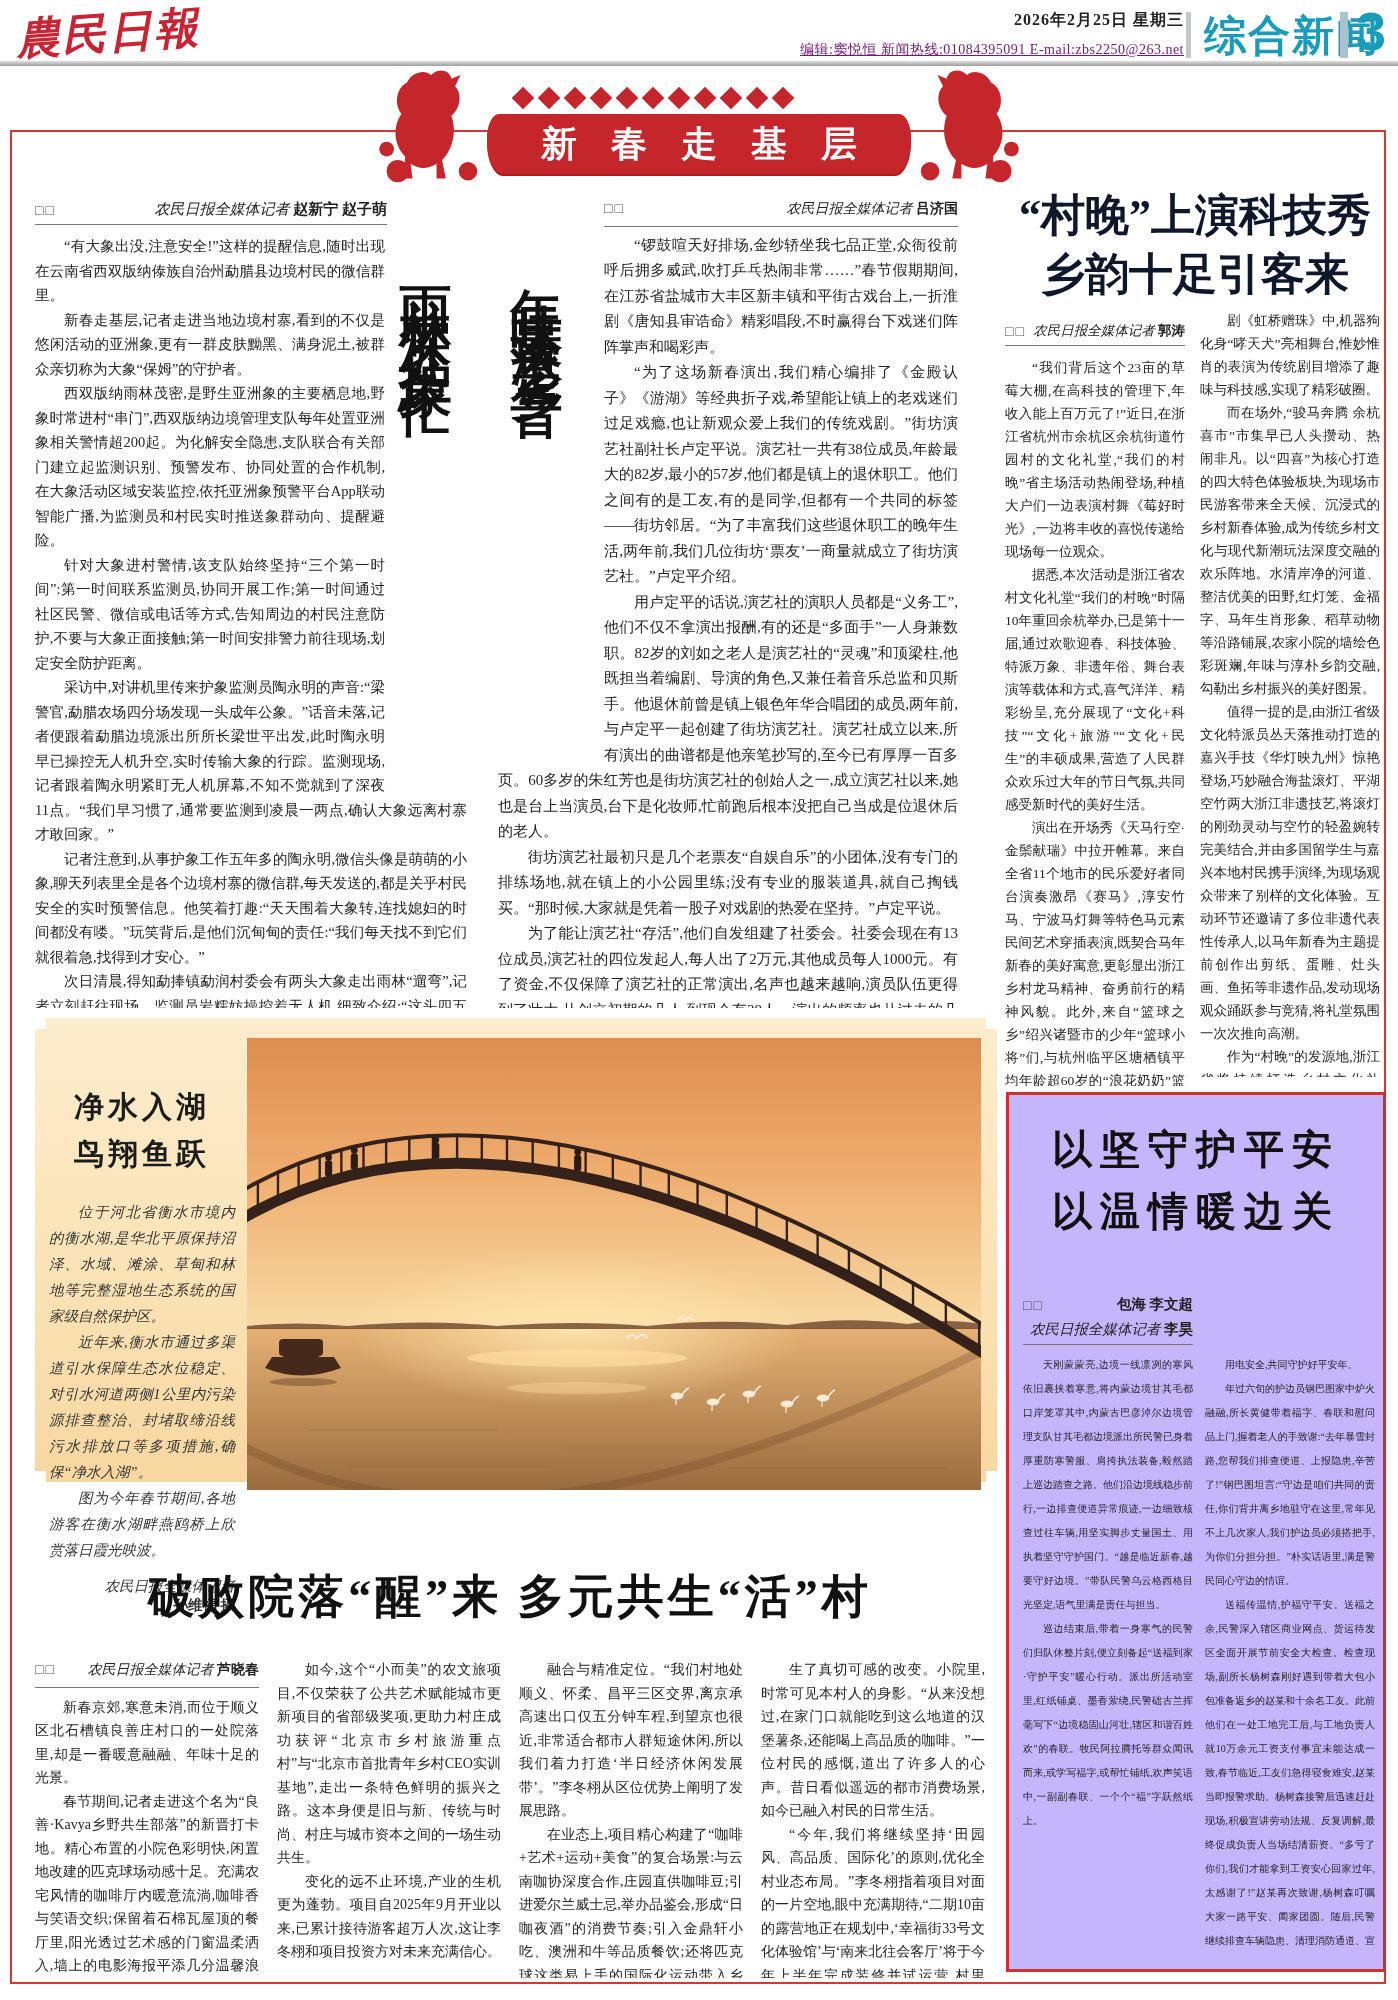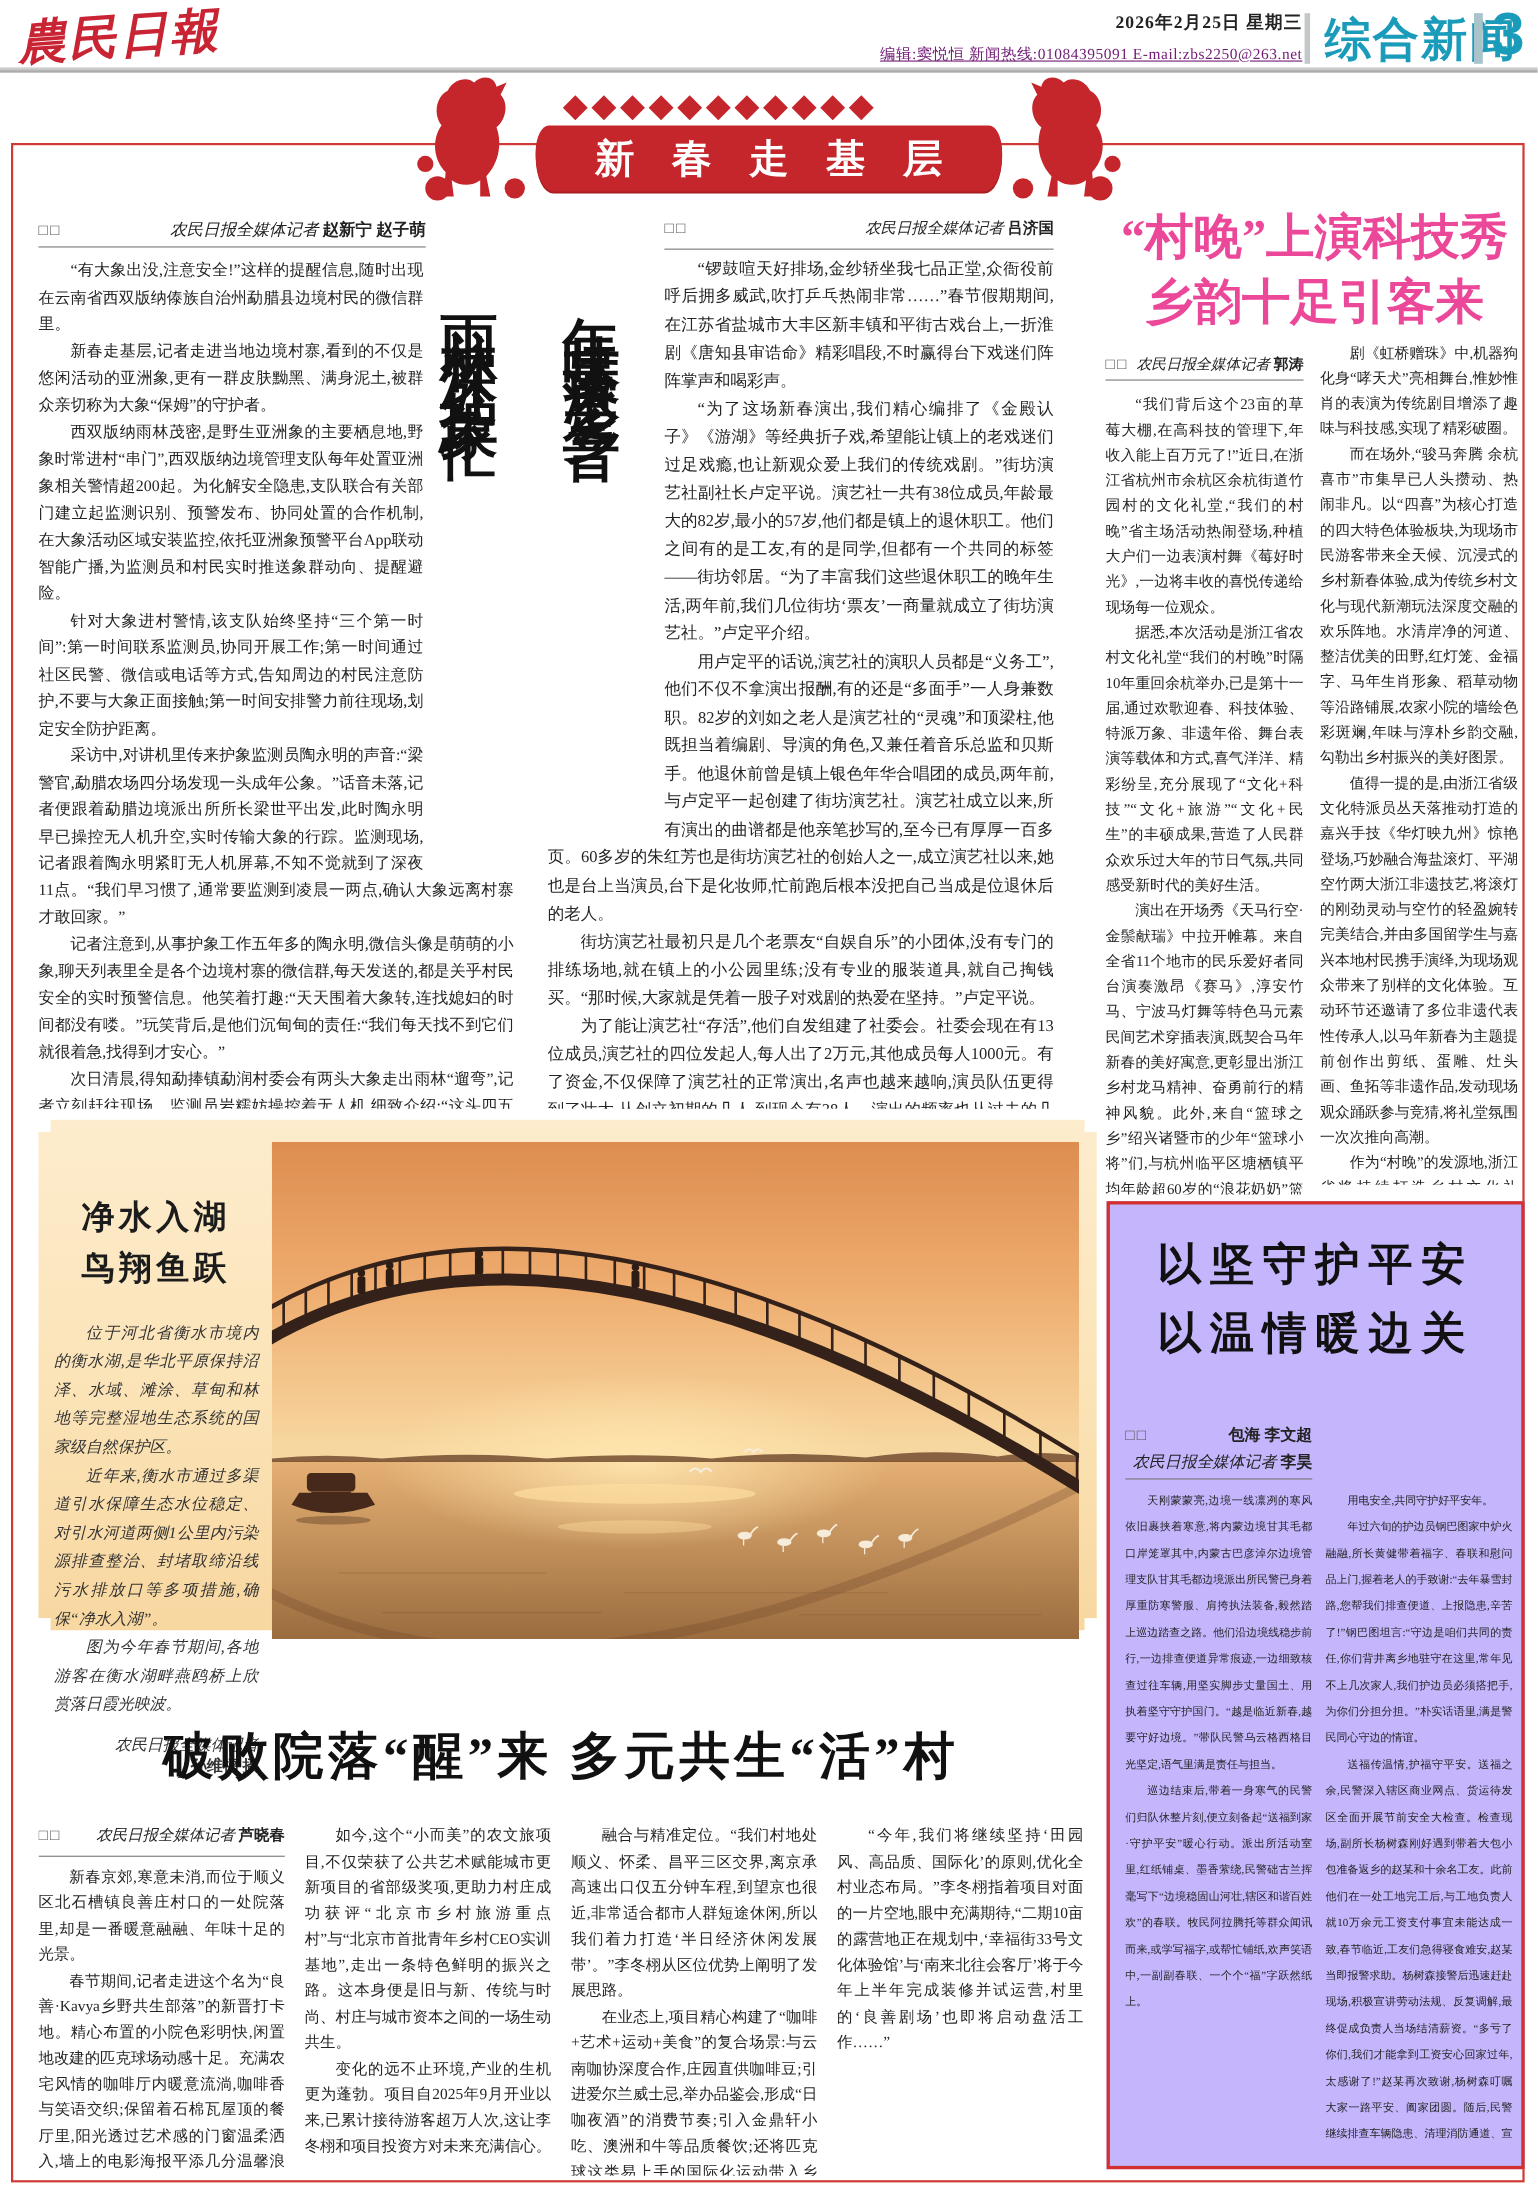--- a/index.html
+++ b/index.html
@@ -57,21 +57,21 @@
   .flowtext p,.colflow p{margin:0;text-indent:2em;}
   .float-right-spacer{float:right;width:82px;height:548px;}
   .float-left-spacer{float:left;width:106px;height:550px;}
   .v-headline{
     writing-mode:vertical-rl;font-size:52px;font-weight:bold;color:#111;
     letter-spacing:16px;line-height:1;white-space:nowrap;
   }
   .colflow{font-size:13.5px;line-height:23px;text-align:justify;color:#242424;overflow:hidden;}
   
   .rt-headline{left:1002px;top:186px;width:386px;text-align:center;
-    font-size:44px;font-weight:bold;line-height:1.35;color:#ec4899;}
+    font-size:44px;font-weight:bold;line-height:1.35;color:#0f172a;}
   
   .photo-panel{left:35px;top:1018px;width:962px;height:464px;
     background:linear-gradient(180deg,#fdeccd 0%,#fbe3b6 55%,#f8d7a0 100%);}
   .notch{position:absolute;width:12px;height:12px;background:#fff;}
   .pcap{position:absolute;left:14px;top:66px;width:186px;}
   .pcap-title{font-size:30px;font-weight:bold;text-align:center;line-height:1.55;
     letter-spacing:4px;color:#1c1c1c;font-family:"Liberation Sans","DejaVu Sans",sans-serif;}
   .pcap-body{margin-top:22px;font-size:14.5px;line-height:26px;text-align:justify;
     font-style:italic;color:#333;}
   .pcap-body p{margin:0;text-indent:2em;}
@@ -384,15 +384,16 @@
   </div>
   <div class="bot-col">
       <p>如今,这个“小而美”的农文旅项目,不仅荣获了公共艺术赋能城市更新项目的省部级奖项,更助力村庄成功获评“北京市乡村旅游重点村”与“北京市首批青年乡村CEO实训基地”,走出一条特色鲜明的振兴之路。这本身便是旧与新、传统与时尚、村庄与城市资本之间的一场生动共生。</p>
       <p>变化的远不止环境,产业的生机更为蓬勃。项目自2025年9月开业以来,已累计接待游客超万人次,这让李冬栩和项目投资方对未来充满信心。</p>
     </div>
   <div class="bot-col">
       <p>融合与精准定位。“我们村地处顺义、怀柔、昌平三区交界,离京承高速出口仅五分钟车程,到望京也很近,非常适合都市人群短途休闲,所以我们着力打造‘半日经济休闲发展带’。”李冬栩从区位优势上阐明了发展思路。</p>
       <p>在业态上,项目精心构建了“咖啡+艺术+运动+美食”的复合场景:与云南咖协深度合作,庄园直供咖啡豆;引进爱尔兰威士忌,举办品鉴会,形成“日咖夜酒”的消费节奏;引入金鼎轩小吃、澳洲和牛等品质餐饮;还将匹克球这类易上手的国际化运动带入乡村。时尚与潮流,在这个京郊传统村落里成为真实写照,演绎着一幅城乡生活美学交融的“共生”图景。</p>
     </div>
   <div class="bot-col">
+      <p>生了真切可感的改变。小院里,时常可见本村人的身影。“从来没想过,在家门口就能吃到这么地道的汉堡薯条,还能喝上高品质的咖啡。”一位村民的感慨,道出了许多人的心声。昔日看似遥远的都市消费场景,如今已融入村民的日常生活。</p>
       <p>“今年,我们将继续坚持‘田园风、高品质、国际化’的原则,优化全村业态布局。”李冬栩指着项目对面的一片空地,眼中充满期待,“二期10亩的露营地正在规划中,‘幸福街33号文化体验馆’与‘南来北往会客厅’将于今年上半年完成装修并试运营,村里的‘良善剧场’也即将启动盘活工作……”</p>
     </div>
 </div>
 
 </body></html>

